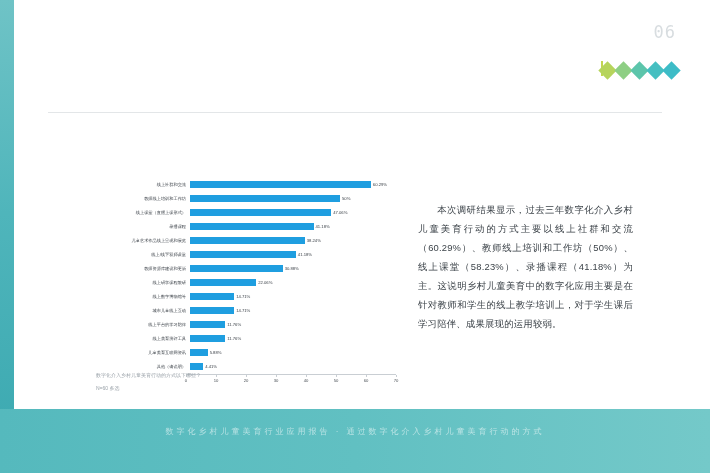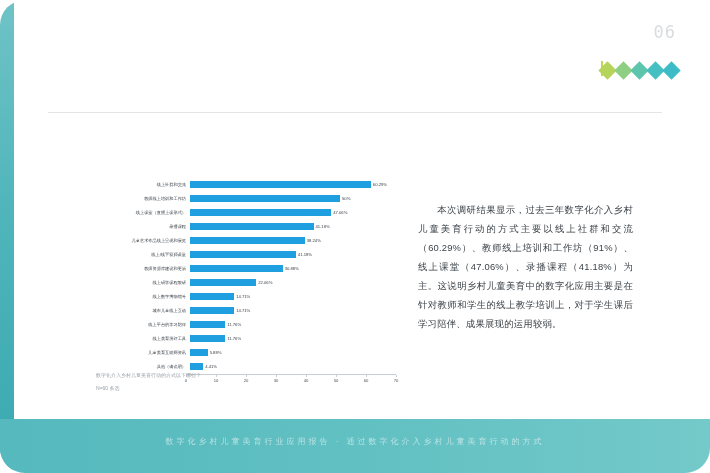--- a/index.html
+++ b/index.html
@@ -12,38 +12,37 @@
     overflow: hidden;
     font-family: "Liberation Sans", sans-serif;
     background: #ffffff;
   }
   .slide {
     position: relative;
     width: 710px;
     height: 473px;
     background: #ffffff;
     overflow: hidden;
-    border-radius: 25px;
   }
   
   .left-bar {
     position: absolute;
     left: 0;
     top: 0;
     width: 14px;
     height: 473px;
     background: linear-gradient(180deg, #6fc3c6 0%, #4fb5bb 45%, #3aa8b0 100%);
   }
   
   .bottom-bar {
     position: absolute;
     left: 0;
     bottom: 0;
     width: 710px;
-    height: 54px;
+    height: 64px;
     background: linear-gradient(90deg, #55b9bd 0%, #61c0c2 50%, #74c9c9 100%);
   }
   .bottom-bar-text {
     position: absolute;
     left: 0;
     top: 0;
     width: 710px;
     height: 46px;
     line-height: 46px;
     text-align: center;
@@ -340,19 +339,19 @@
         <div class="tick" style="left: 210px;"></div>
         <div class="tick-label" style="left: 210px;">70</div>
       </div>
   </div>
 
   <div class="chart-caption">
     <span>数字化介入乡村儿童美育行动的方式以下哪些？</span>
     <span class="n">N=60 多选</span>
   </div>
 
-  <div class="body-text"><span class="indent"></span><span>本次调研结果显示，过去三年数字化介入乡村儿童美育行动的方式主要以线上社群和交流（60.29%）、教师线上培训和工作坊（91%）、线上课堂（47.06%）、录播课程（41.18%）为主。这说明乡村儿童美育中的数字化应用主要是在针对教师和学生的线上教学培训上，对于学生课后学习陪伴、成果展现的运用较弱。</span></div>
+  <div class="body-text"><span class="indent"></span><span>本次调研结果显示，过去三年数字化介入乡村儿童美育行动的方式主要以线上社群和交流（60.29%）、教师线上培训和工作坊（50%）、线上课堂（58.23%）、录播课程（41.18%）为主。这说明乡村儿童美育中的数字化应用主要是在针对教师和学生的线上教学培训上，对于学生课后学习陪伴、成果展现的运用较弱。</span></div>
 
   <div class="bottom-bar">
     <div class="bottom-bar-text">数字化乡村儿童美育行业应用报告 · 通过数字化介入乡村儿童美育行动的方式</div>
   </div>
 
 </div>
 
 </body></html>

